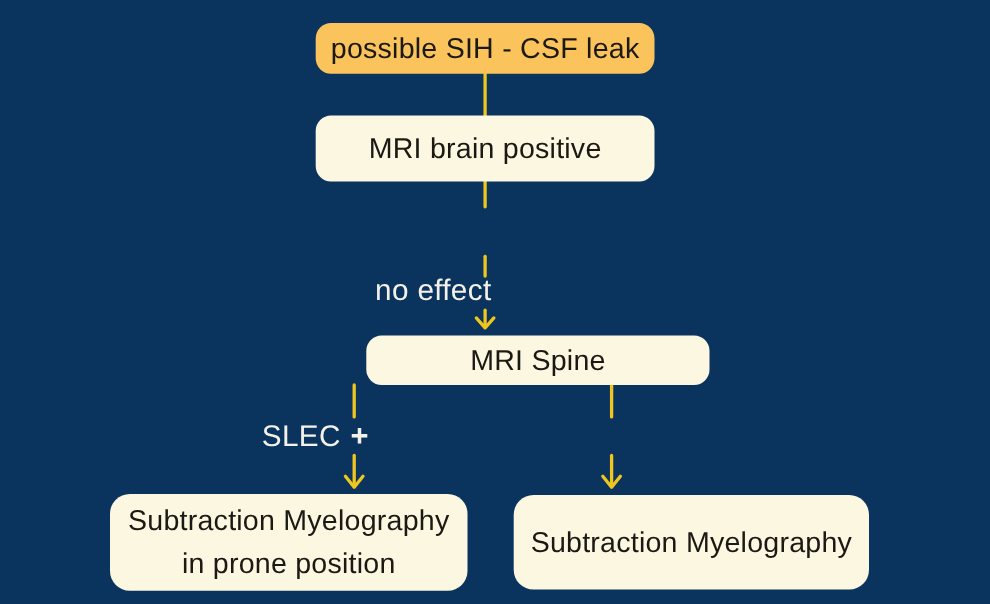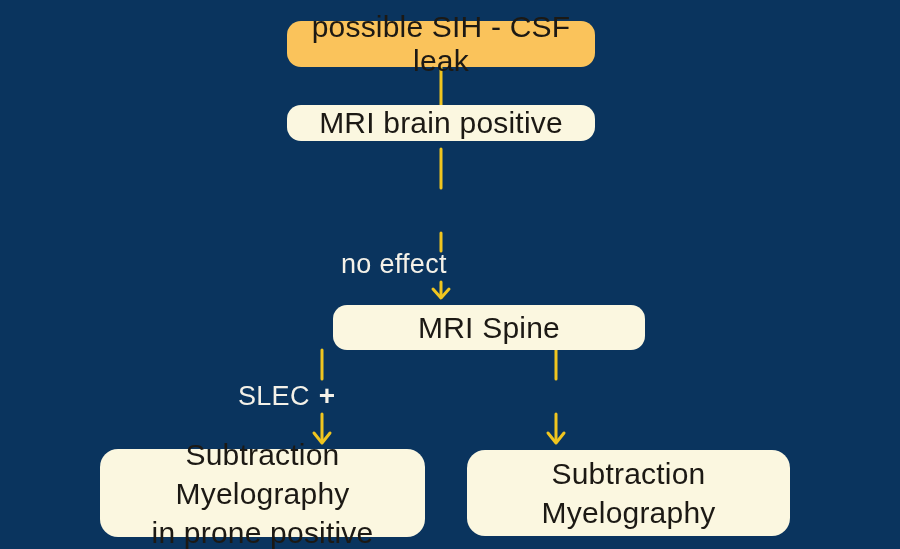--- a/index.html
+++ b/index.html
@@ -37,30 +37,30 @@
     stroke-linejoin:round;
   }
   .node{
     position:absolute;
     display:flex;
     flex-direction:column;
     align-items:center;
     justify-content:center;
     text-align:center;
     color:var(--node-text);
-    font-size:30px;
+    font-size:26px;
     letter-spacing:0.2px;
     border-radius:14px;
     box-sizing:border-box;
   }
   .node.orange{background:var(--node-orange);}
   .node.cream{background:var(--node-cream);}
 
   .node-start{left:287px;top:21px;width:308px;height:46px;}
-  .node-mri-brain{left:287px;top:105px;width:308px;height:36px;}
+  .node-mri-brain{left:287px;top:105px;width:308px;height:60px;}
   .node-blood-patch{left:287px;top:188px;width:308px;height:45px;}
   .node-mri-spine{left:285px;top:305px;width:312px;height:45px;margin-left:48px;}
   .node-prone{left:100px;top:449px;width:325px;height:88px;border-radius:18px;line-height:39px;}
   .node-lateral{left:467px;top:450px;width:323px;height:86px;border-radius:18px;line-height:39px;}
 
   .edge-label{
     position:absolute;
     color:var(--label-text);
     font-size:27px;
     text-align:left;
@@ -111,20 +111,20 @@
     <span>MRI Spine</span>
   </div>
 
   <div class="edge-label label-slec-plus">
     <span>SLEC</span><span class="sign">+</span>
   </div>
 
 
   <div class="node cream node-prone">
     <span>Subtraction Myelography</span>
-    <span>in prone positive</span>
+    <span>in prone position</span>
   </div>
 
   <div class="node cream node-lateral">
     <span>Subtraction Myelography</span>
   </div>
 
 </div>
 
 </body></html>

